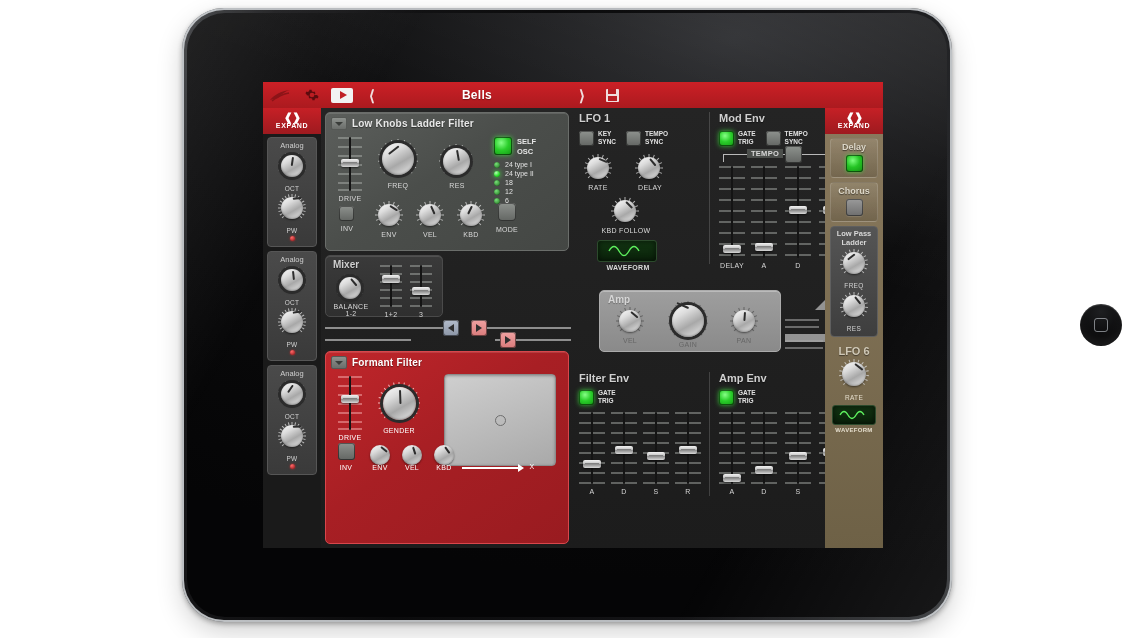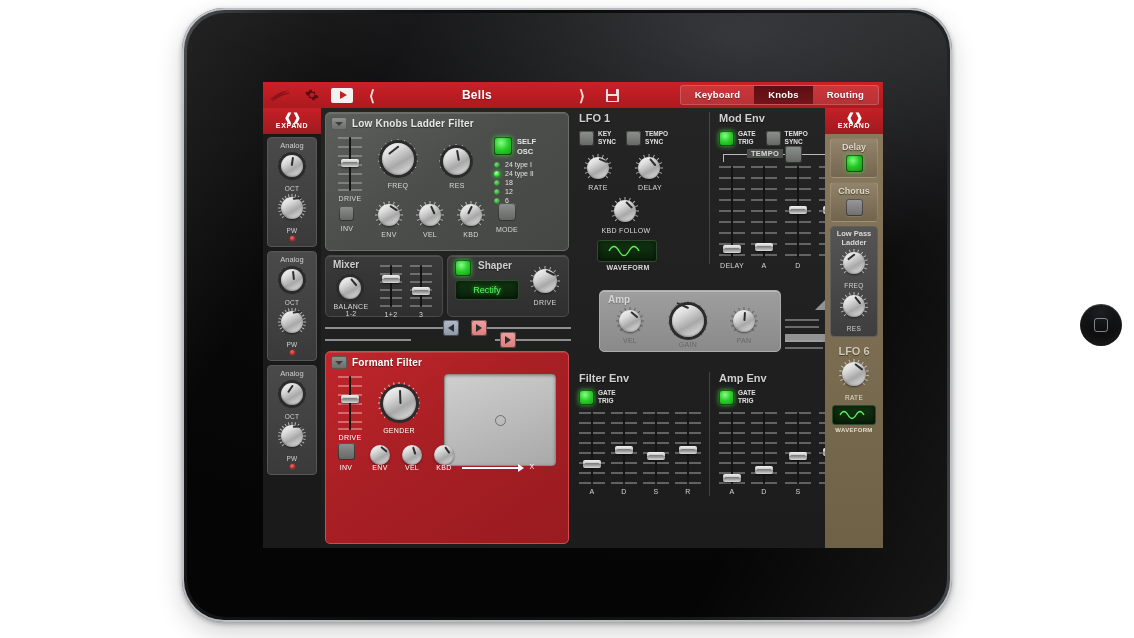--- a/index.html
+++ b/index.html
@@ -286,25 +286,20 @@
       <div class="tb-icon">
           <span class="chev">⟨</span>
         </div>
       <div class="preset-name">Bells</div>
       <div class="tb-icon">
           <span class="chev">⟩</span>
         </div>
       <div class="tb-icon">
           <div class="save-icon"></div>
         </div>
-      <div class="tabs">
-        <div class="tab">Keyboard</div>
-        <div class="tab active">Knobs</div>
-        <div class="tab">Routing</div>
-      </div>
     </div>
 
     <div class="app-body">
 
       <div class="rail">
         <div class="expand">
           <div class="ex-arrows">❰❱</div>
           <div class="ex-label">EXPAND</div>
         </div>
         <div class="osc-col">
@@ -686,48 +681,20 @@
                   <i style="top:24px"></i>
                   <i style="top:32px"></i>
                   <i style="top:40px"></i>
                 </div>
               <div class="track"></div>
               <div class="cap" style="top:22px;"></div>
               <div class="sl-lbl">3</div>
             </div>
           </div>
 
-          <div class="panel dark" style="flex:1;position:relative;">
-            <div class="btn-sq on" style="position:absolute;left:7px;top:4px;width:16px;height:16px;"></div>
-            <div class="sec-title" style="position:absolute;left:30px;top:4px;font-size:10px;">Shaper</div>
-            <div class="lcd" style="position:absolute;left:7px;top:24px;width:64px;height:20px;">
-              <span class="lcd-txt">Rectify</span>
-            </div>
-            <div class="knob" style="position:absolute;left:82px;top:10px;width:30px;height:30px;">
-              <div class="ticks t13">
-                  <i style="transform: translateX(-50%) rotate(-135deg) translateY(0px); transform-origin: 50% 15px;"></i>
-                  <i style="transform: translateX(-50%) rotate(-112.5deg) translateY(0px); transform-origin: 50% 15px;"></i>
-                  <i style="transform: translateX(-50%) rotate(-90deg) translateY(0px); transform-origin: 50% 15px;"></i>
-                  <i style="transform: translateX(-50%) rotate(-67.5deg) translateY(0px); transform-origin: 50% 15px;"></i>
-                  <i style="transform: translateX(-50%) rotate(-45deg) translateY(0px); transform-origin: 50% 15px;"></i>
-                  <i style="transform: translateX(-50%) rotate(-22.5deg) translateY(0px); transform-origin: 50% 15px;"></i>
-                  <i style="transform: translateX(-50%) rotate(0deg) translateY(0px); transform-origin: 50% 15px;"></i>
-                  <i style="transform: translateX(-50%) rotate(22.5deg) translateY(0px); transform-origin: 50% 15px;"></i>
-                  <i style="transform: translateX(-50%) rotate(45deg) translateY(0px); transform-origin: 50% 15px;"></i>
-                  <i style="transform: translateX(-50%) rotate(67.5deg) translateY(0px); transform-origin: 50% 15px;"></i>
-                  <i style="transform: translateX(-50%) rotate(90deg) translateY(0px); transform-origin: 50% 15px;"></i>
-                  <i style="transform: translateX(-50%) rotate(112.5deg) translateY(0px); transform-origin: 50% 15px;"></i>
-                  <i style="transform: translateX(-50%) rotate(135deg) translateY(0px); transform-origin: 50% 15px;"></i>
-                </div>
-              <div class="body" style="width:24px;height:24px;margin:3px;">
-                  <div class="ptr" style="height:10px;transform:rotate(-64deg);"></div>
-                </div>
-            </div>
-            <div class="lbl" style="position:absolute;left:78px;top:43px;width:38px;">DRIVE</div>
-          </div>
         </div>
 
         <div style="position:relative;height:26px;">
           <div class="wire" style="left:0;top:6px;width:128px;height:1.5px;"></div>
           <div class="wire" style="left:0;top:18px;width:86px;height:1.5px;"></div>
           <div class="wire" style="left:146px;top:6px;width:100px;height:1.5px;"></div>
           <div class="wire" style="left:170px;top:18px;width:76px;height:1.5px;"></div>
           <div class="route-btn blue" style="position:absolute;left:118px;top:-1px;">
             <i class="l"></i>
           </div>

